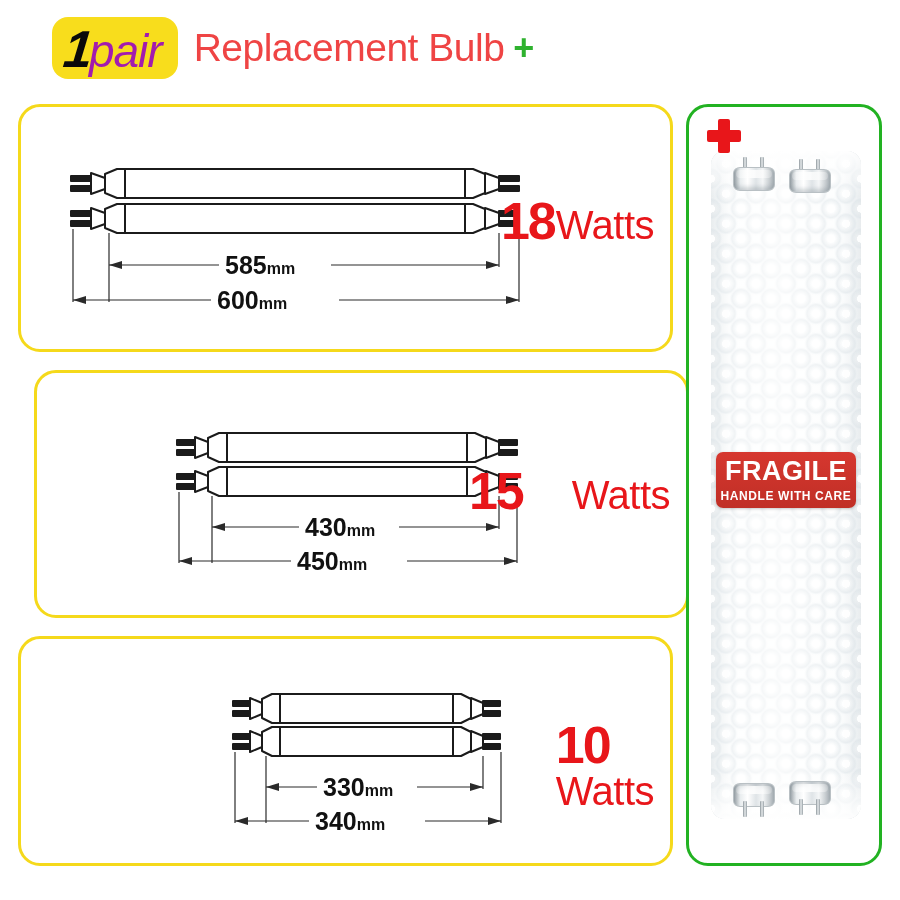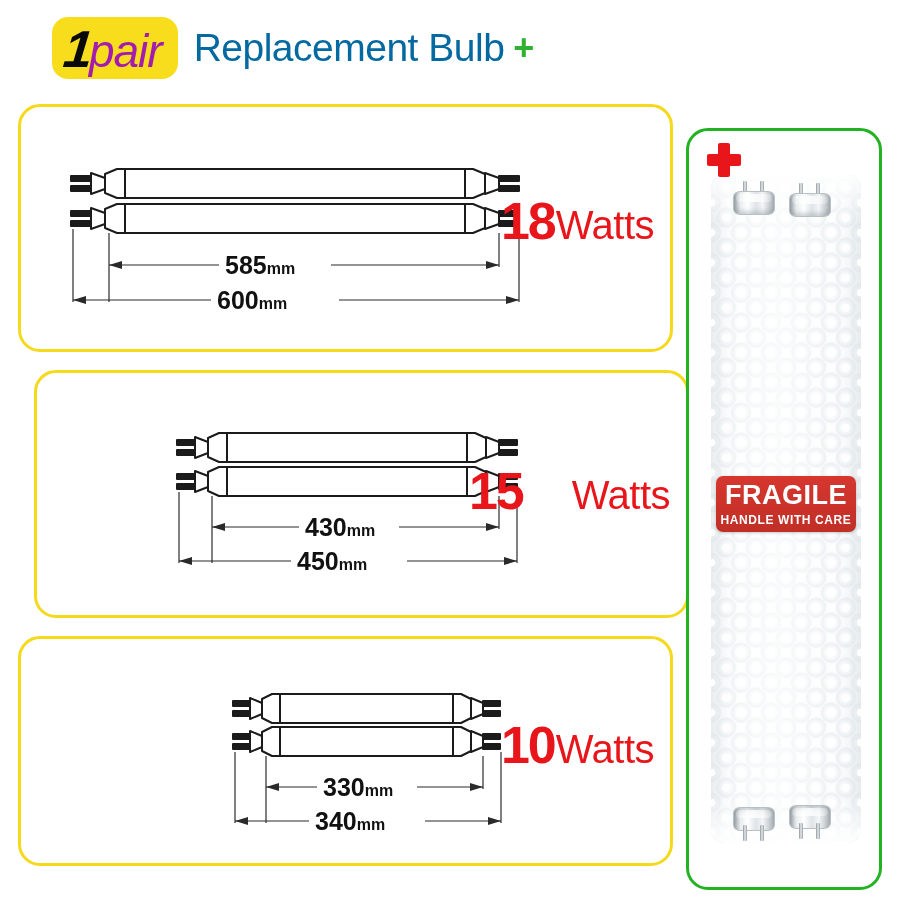--- a/index.html
+++ b/index.html
@@ -52,21 +52,21 @@
     font-style: italic;
     font-weight: 500;
     color: #a21caf;
     letter-spacing: -1px;
     position: relative;
     top: 3px;
     left: -2px;
   }
   .hdr-main {
     font-size: 39px;
-    color: #0369a1;
+    color: #ef4444;
     letter-spacing: -0.5px;
     white-space: nowrap;
   }
   .hdr-plus {
     font-size: 36px;
     font-weight: bold;
     color: #2FB22F;
     margin: 0 4px 0 9px;
   }
   .hdr-extra {
@@ -433,28 +433,28 @@
           <polygon points="214,182 227,178 227,186"></polygon>
           <polygon points="480,182 467,178 467,186"></polygon>
         </g>
         <text x="302" y="157" font-family="Liberation Sans, sans-serif" font-size="25" font-weight="bold" fill="#111">
           <tspan>330</tspan><tspan font-size="16">mm</tspan>
         </text>
         <text x="294" y="191" font-family="Liberation Sans, sans-serif" font-size="25" font-weight="bold" fill="#111">
           <tspan>340</tspan><tspan font-size="16">mm</tspan>
         </text>
       </svg>
-      <div class="watts" id="watts-3" style="color: rgb(232, 22, 26);">
+      <div class="watts" id="watts-3" style="color: rgb(232, 22, 26); flex-direction: column;">
         <span class="watts-num">10</span>
         <span class="watts-word">Watts</span>
       </div>
     </div>
   </div>
 
-  <div id="panel-wrap" style="border-color: rgb(34, 178, 34); margin-top: 24px;">
+  <div id="panel-wrap" style="border-color: rgb(34, 178, 34);">
     <div id="wrap-scene">
       <div class="plus-mark"></div>
 
       <div class="bundle">
         <div class="bubbles"></div>
         <div class="bundle-sheen"></div>
         <div class="bundle-top-fade"></div>
         <div class="bundle-bot-fade"></div>
       </div>
 

